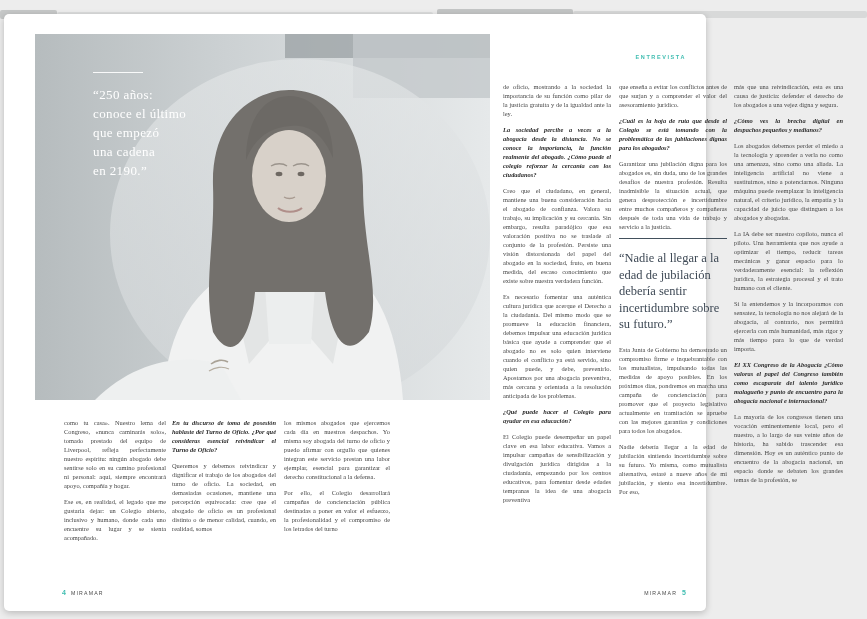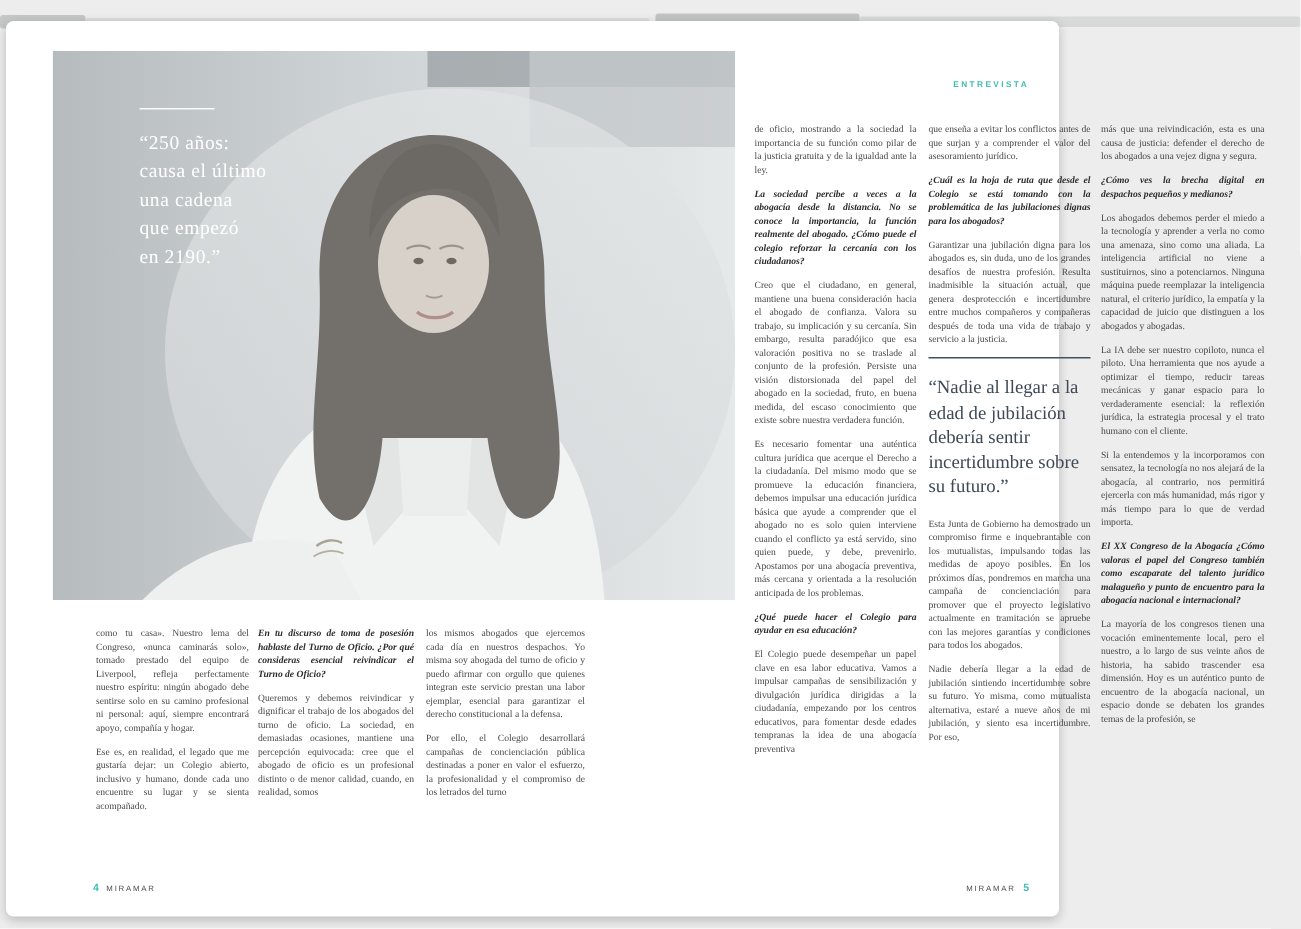--- a/index.html
+++ b/index.html
@@ -128,23 +128,23 @@
 
       <path d="M211 126 C211 84 230 62 254 62 C282 62 298 88 298 124 C288 100 274 90 255 92 C232 94 219 106 211 126 Z" fill="#6c6965"></path>
 
       <path d="M60 366 C96 330 142 318 186 330 L206 366 Z" fill="#eef0f0"></path>
       <path d="M176 330 C181 326 188 325 193 328" fill="none" stroke="#a9a296" stroke-width="1.6"></path>
       <path d="M174 337 C180 333 188 332 194 335" fill="none" stroke="#b5ada0" stroke-width="1.2"></path>
     </svg>
     <div class="photo-quote">
       <div class="rule"></div>
       <span class="line">“250 años:</span>
-      <span class="line">causa el último</span>
+      <span class="line">conoce el último</span>
+      <span class="line">que empezó</span>
       <span class="line">una cadena</span>
-      <span class="line">que empezó</span>
       <span class="line">en 2190.”</span>
     </div>
   </div>
 
   <div class="col lcol1">
     <p>como tu casa». Nuestro lema del Congreso, «nunca caminarás solo», tomado prestado del equipo de Liverpool, refleja perfectamente nuestro espíritu: ningún abogado debe sentirse solo en su camino profesional ni personal: aquí, siempre encontrará apoyo, compañía y hogar.</p>
     <p>Ese es, en realidad, el legado que me gustaría dejar: un Colegio abierto, inclusivo y humano, donde cada uno encuentre su lugar y se sienta acompañado.</p>
   </div>
   <div class="col lcol2">
     <p class="question">En tu discurso de toma de posesión hablaste del Turno de Oficio. ¿Por qué consideras esencial reivindicar el Turno de Oficio?</p>

